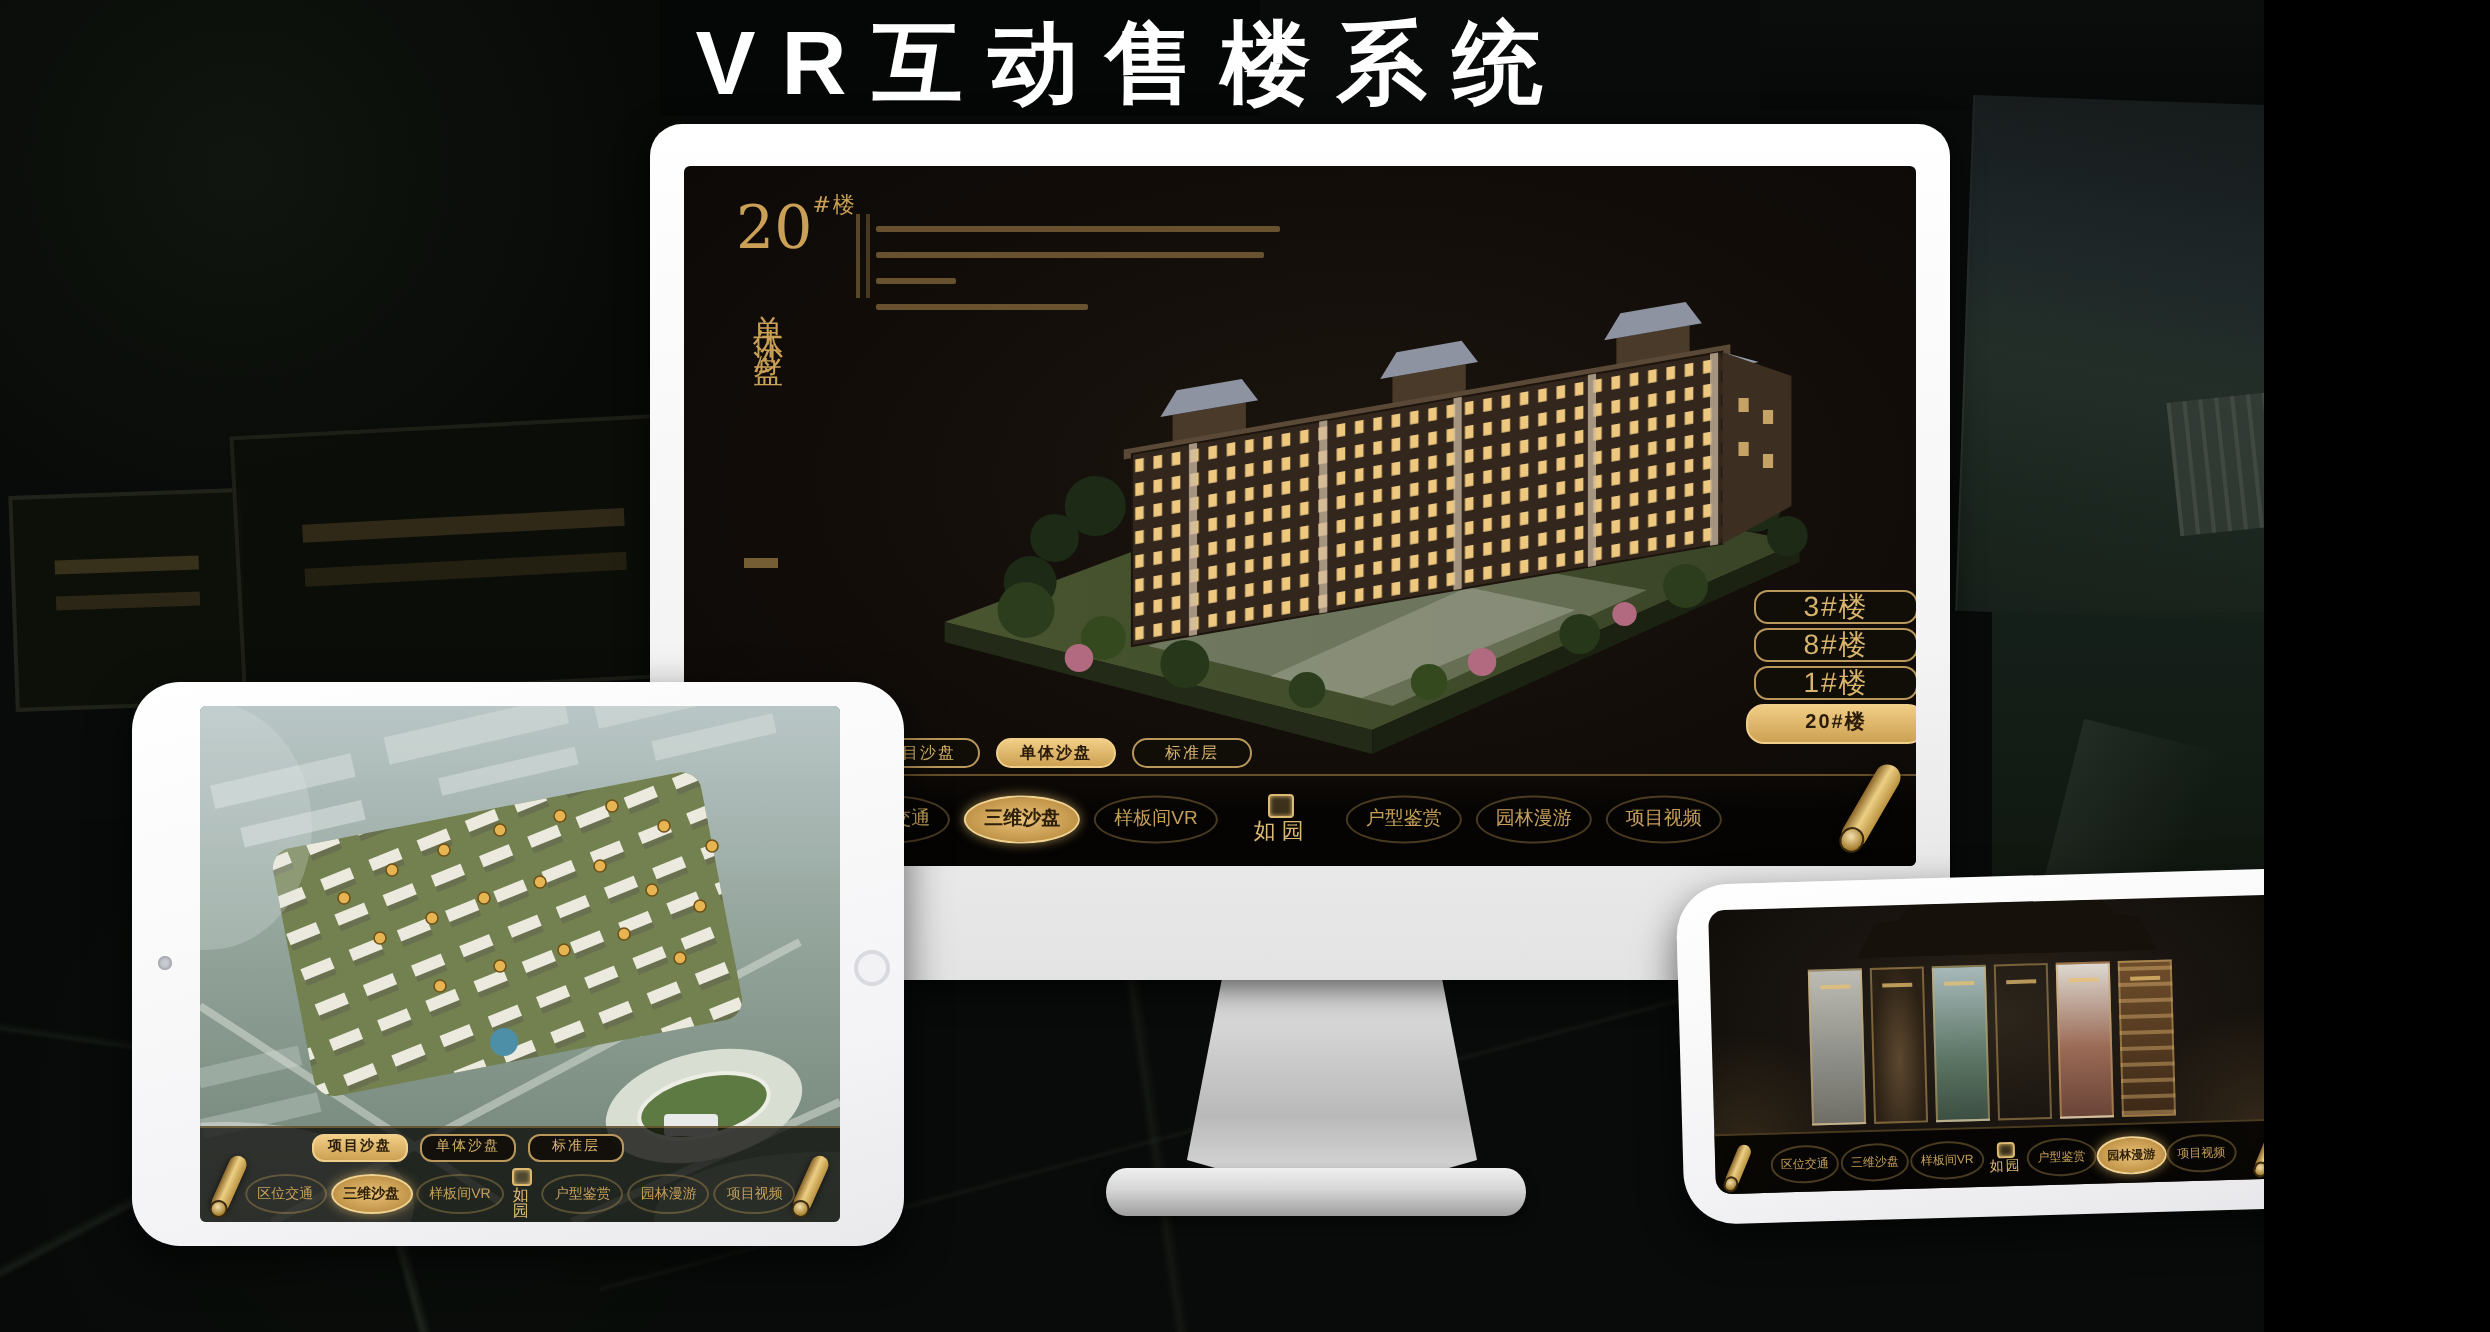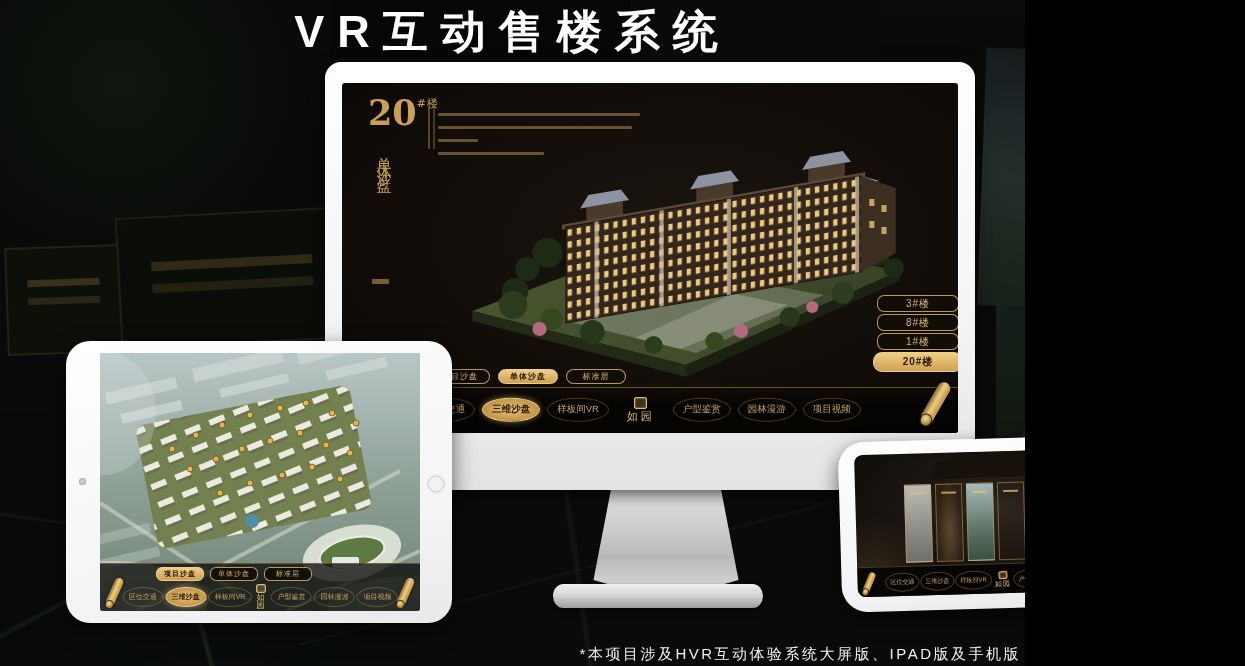--- a/index.html
+++ b/index.html
@@ -1,16 +1,16 @@
 <!DOCTYPE html>
 <html><head>
 <meta charset="utf-8">
 <style>
   html,body{margin:0;padding:0;background:#000;}
-  .stage{position:relative;width:1025px;height:666px;overflow:hidden;
+  .stage{position:relative;width:1132px;height:666px;overflow:hidden;
     background:#080b09;font-family:"Liberation Sans","DejaVu Sans",sans-serif;}
   .abs{position:absolute;}
 
   
   .bgp{position:absolute;pointer-events:none;}
   .bg-top-left{left:0;top:0;width:340px;height:240px;
     background:radial-gradient(circle at 35% 35%, #11150f 0%, #070a07 75%);}
   .bg-plaque1{left:6px;top:246px;width:112px;height:104px;background:#0e100a;
     border:2px solid #23251b;transform:rotate(-2deg);opacity:.95;}
   .bg-plaque1::after{content:"";position:absolute;left:18%;top:30%;width:64%;height:7px;
@@ -77,30 +77,30 @@
     background:rgba(220,180,100,.25);box-shadow:inset 0 0 2px #dcba72;}
   .scroll-icon{position:absolute;background:linear-gradient(90deg,#8a6428,#eccf84 45%,#b9913f);
     border-radius:8px;box-shadow:0 1px 3px rgba(0,0,0,.7);}
   .scroll-icon::after{content:"";position:absolute;left:50%;bottom:-3px;width:82%;padding-top:82%;
     transform:translateX(-50%);border-radius:50%;
     background:radial-gradient(circle at 38% 38%, #f4e0ad 0%, #a8802f 70%, #5e4312 100%);
     border:1px solid #3a2a10;}
 
   
   .bld-title{left:26px;top:12px;color:#c9a055;font-family:"DejaVu Serif","Liberation Serif",serif;}
-  .bld-no{font-size:35px;font-weight:bold;line-height:1;}
+  .bld-no{font-size:30px;font-weight:normal;line-height:1;}
   .bld-unit{font-size:11px;vertical-align:18px;letter-spacing:1px;}
   .bld-en{left:86px;top:24px;width:2px;height:42px;background:rgba(200,160,90,.4);
     box-shadow:5px 0 0 rgba(200,160,90,.3);}
   .bld-vert{left:32px;top:62px;writing-mode:vertical-rl;font-size:15px;letter-spacing:7px;
     color:#c9a055;font-family:"DejaVu Serif","Liberation Serif",serif;}
   .bld-mark{left:30px;top:196px;width:17px;height:5px;background:rgba(200,160,90,.55);}
   .desc-line{height:3px;background:rgba(190,150,85,.5);border-radius:1px;}
   .m-model{left:112px;top:52px;width:458px;height:250px;}
-  .floor-btn{left:535px;width:80px;height:15px;line-height:15px;font-size:10px;border-radius:7px;}
+  .floor-btn{left:535px;width:80px;height:15px;line-height:15px;font-size:14px;border-radius:7px;}
   .floor-btn.active{left:531px;width:88px;height:18px;line-height:18px;font-size:10px;border-radius:9px;}
   .m-tabs{left:88px;top:286px;display:flex;gap:8px;}
   .m-tabs .pill{width:58px;height:13px;line-height:13px;font-size:8px;}
   .m-bar{left:0;top:304px;width:616px;height:46px;
     background:linear-gradient(180deg,rgba(5,4,2,.25) 0%,rgba(4,3,2,.9) 40%);
     border-top:1px solid rgba(196,156,82,.5);}
   .m-menu{position:absolute;left:60px;right:82px;top:9px;gap:13px;font-size:9.5px;}
   .m-menu .brand-logo{margin:0 8px;}
   .m-menu .seal{width:11px;height:10px;margin-bottom:2px;}
   .m-menu .logo-name{font-size:11px;letter-spacing:3px;}
@@ -417,14 +417,13 @@
           <div class="menu-item">户型鉴赏</div>
           <div class="menu-item active">园林漫游</div>
           <div class="menu-item">项目视频</div>
         </div>
         <div class="scroll-icon p-scroll-l"></div>
         <div class="scroll-icon p-scroll-r"></div>
       </div>
     </div>
   </div>
 
-  <div class="abs footnote">*本项目涉及HVR互动体验系统大屏版、IPAD版及手机版</div>
 </div>
 
 </body></html>

